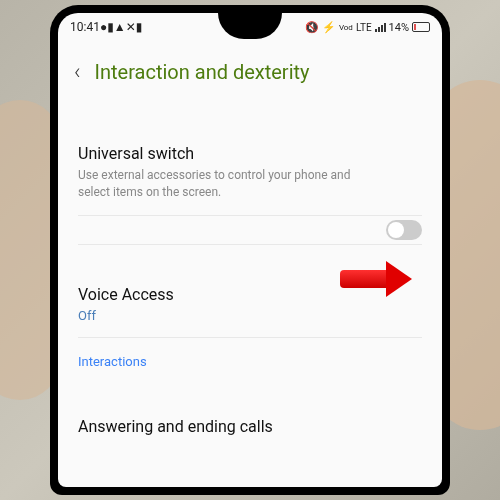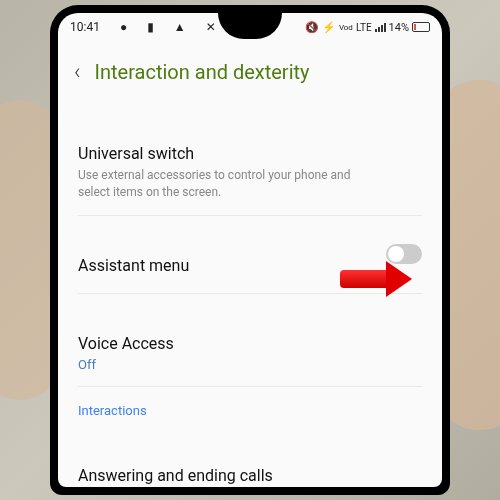--- a/index.html
+++ b/index.html
@@ -76,21 +76,21 @@
       justify-content: space-between;
       align-items: center;
       height: 28px;
       padding: 0 12px;
       font-size: 12px;
       color: #222;
     }
     .status-left {
       display: flex;
       align-items: flex-start;
-      gap: 20px;
+      gap: 0;
     }
     .status-right {
       display: flex;
       align-items: center;
       gap: 3px;
       font-size: 11px;
     }
     .header {
       display: flex;
       align-items: center;
@@ -272,21 +272,20 @@
       <span class="header-title">Interaction and dexterity</span>
     </div>
 
     <div class="content">
       <div class="setting-item">
         <div class="setting-title">Universal switch</div>
         <div class="setting-desc">Use external accessories to control your phone and select items on the screen.</div>
       </div>
 
       <div class="setting-item divider">
-        <div class="setting-title">Assistant menu</div>
         <div class="toggle">
           <div class="toggle-knob"></div>
         </div>
       </div>
 
       <div class="setting-item divider">
         <div class="setting-title">Voice Access</div>
         <div class="setting-status">Off</div>
       </div>
 

